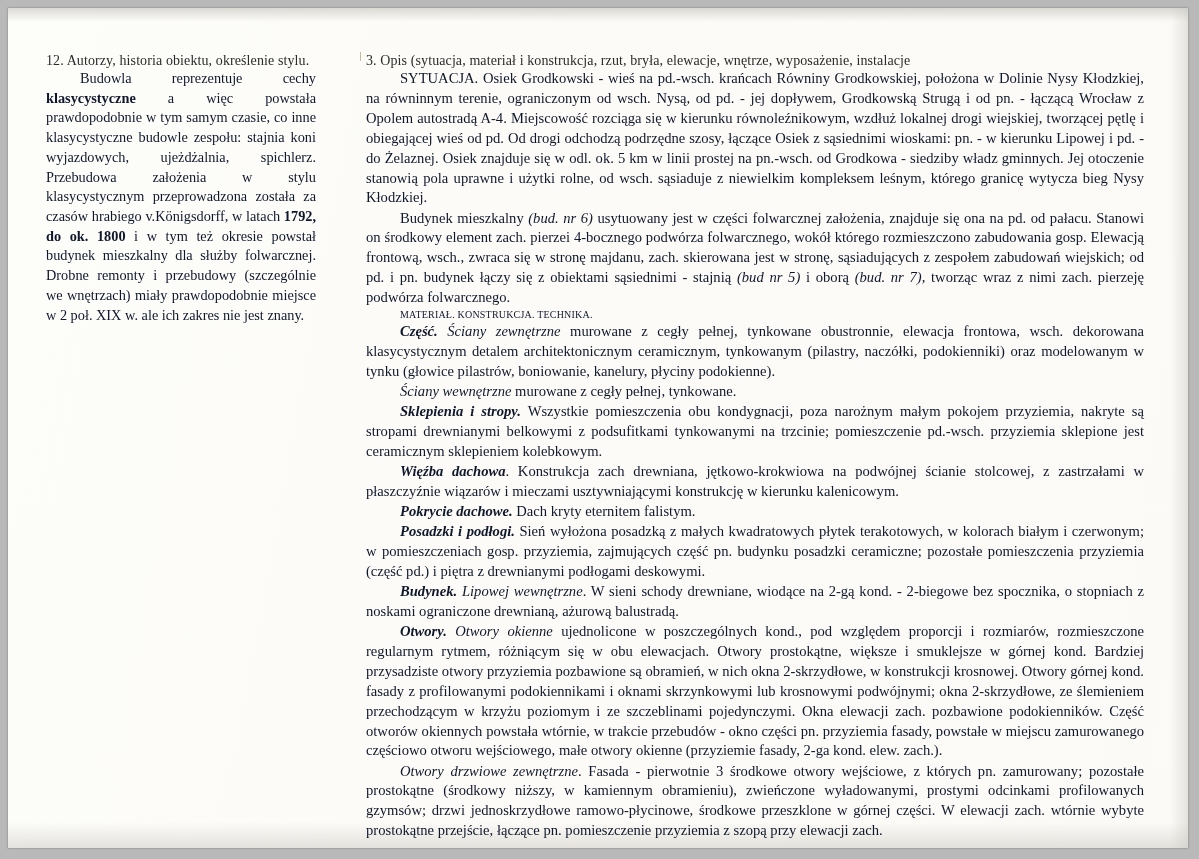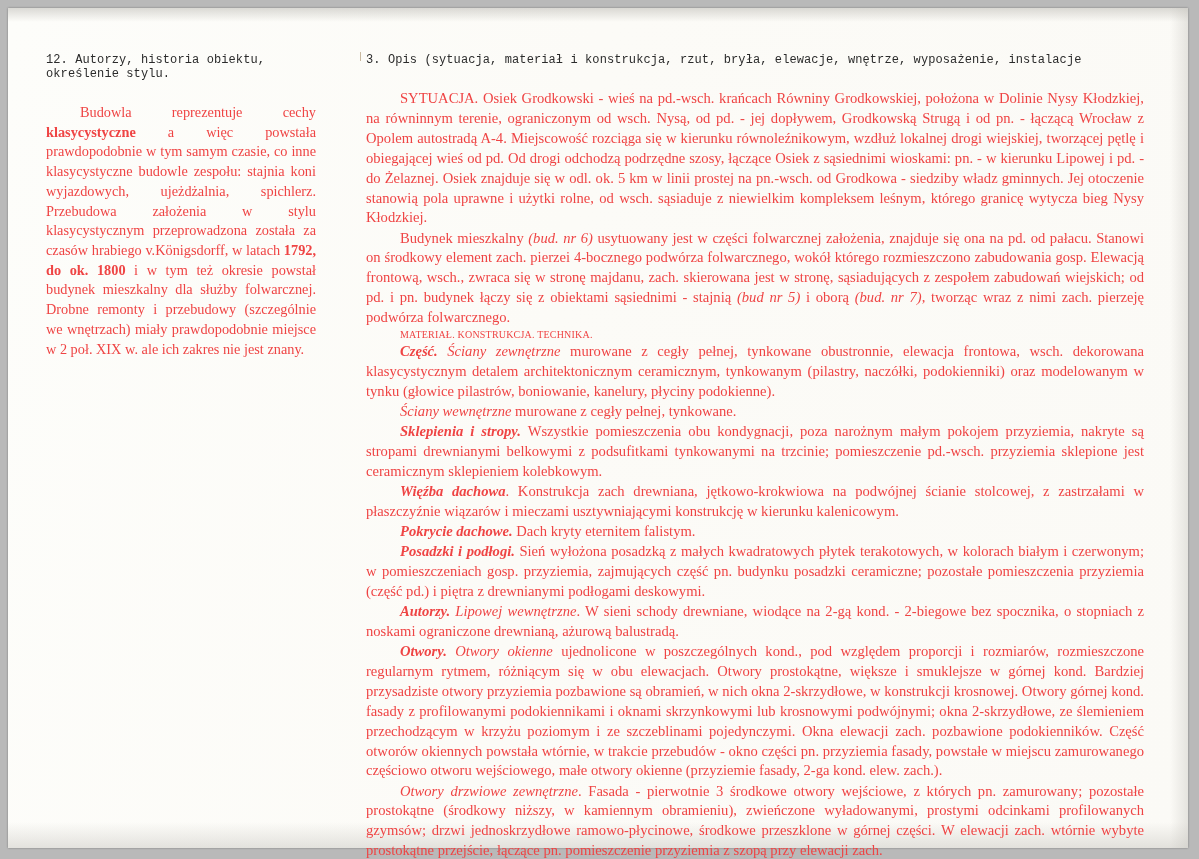--- a/index.html
+++ b/index.html
@@ -38,30 +38,29 @@
     width: 330px;
     padding: 45px 22px 0 38px;
     box-sizing: border-box;
   }
   .col-right {
     flex: 1;
     padding: 45px 44px 0 28px;
     box-sizing: border-box;
   }
   .col-header {
-    font-size: 12px;
+    font-size: 14px;
     color: #2b2b2b;
-    margin-bottom: 22px;
     letter-spacing: 0.1px;
-    font-family: Liberation Mono, monospace;
+    font-family: Liberation Serif, serif;
   }
   .body-text {
     font-size: 14.6px;
     line-height: 1.365;
-    color: #ef4444;
+    color: #0f172a;
     text-align: justify;
     text-justify: inter-word;
     hyphens: manual;
   }
   .col-left .body-text {
     font-size: 14.3px;
     line-height: 1.38;
   }
   p.para {
     margin: 0 0 0.2px 0;
@@ -127,20 +126,20 @@
       <div class="body-text" id="right-body">
           <p class="para"><span>SYTUACJA.</span><span> Osiek Grodkowski - wieś na pd.-wsch. krańcach Równiny Grodkowskiej, położona w Dolinie Nysy Kłodzkiej, na równinnym terenie, ograniczonym od wsch. Nysą, od pd. - jej dopływem, Grodkowską Strugą i od pn. - łączącą Wrocław z Opolem autostradą A-4. Miejscowość rozciąga się w kierunku równoleźnikowym, wzdłuż lokalnej drogi wiejskiej, tworzącej pętlę i obiegającej wieś od pd. Od drogi odchodzą podrzędne szosy, łączące Osiek z sąsiednimi wioskami: pn. - w kierunku  Lipowej i pd. - do Żelaznej. Osiek znajduje się w odl. ok. 5 km w linii prostej na pn.-wsch. od Grodkowa - siedziby władz gminnych. Jej otoczenie stanowią pola uprawne i użytki rolne, od wsch. sąsiaduje z niewielkim kompleksem leśnym, którego granicę wytycza bieg Nysy Kłodzkiej.</span></p>
           <p class="para"><span>Budynek mieszkalny </span><i>(bud. nr 6)</i><span> usytuowany jest w części folwarcznej założenia, znajduje się ona na pd. od pałacu. Stanowi on środkowy element zach. pierzei 4-bocznego podwórza folwarcznego, wokół którego rozmieszczono zabudowania gosp. Elewacją frontową, wsch., zwraca się w stronę majdanu, zach. skierowana jest w stronę, sąsiadujących z zespołem zabudowań wiejskich; od pd. i pn. budynek łączy się z obiektami sąsiednimi - stajnią </span><i>(bud nr 5)</i><span> i oborą </span><i>(bud. nr 7)</i><span>, tworząc wraz z nimi zach. pierzeję podwórza folwarcznego.</span></p>
           <p class="para section-title"><span>MATERIAŁ. KONSTRUKCJA. TECHNIKA.</span></p>
           <p class="para"><span class="bi">Część.</span><i>   Ściany zewnętrzne</i><span> murowane z cegły pełnej, tynkowane obustronnie, elewacja frontowa, wsch. dekorowana klasycystycznym detalem architektonicznym ceramicznym, tynkowanym (pilastry, naczółki, podokienniki) oraz modelowanym w tynku (głowice pilastrów, boniowanie, kanelury, płyciny podokienne).</span></p>
           <p class="para"><i>Ściany wewnętrzne</i><span> murowane z cegły pełnej, tynkowane.</span></p>
           <p class="para"><span class="bi">Sklepienia i stropy.</span><span> Wszystkie pomieszczenia obu kondygnacji, poza narożnym małym pokojem przyziemia, nakryte są stropami drewnianymi belkowymi z podsufitkami tynkowanymi na trzcinie; pomieszczenie pd.-wsch. przyziemia sklepione jest ceramicznym sklepieniem kolebkowym.</span></p>
           <p class="para"><span class="bi">Więźba dachowa</span><span>.    Konstrukcja zach drewniana, jętkowo-krokwiowa na podwójnej ścianie stolcowej, z zastrzałami w płaszczyźnie wiązarów i mieczami usztywniającymi konstrukcję w kierunku kalenicowym.</span></p>
           <p class="para"><span class="bi">Pokrycie dachowe.</span><span> Dach kryty eternitem falistym.</span></p>
           <p class="para"><span class="bi">Posadzki i podłogi.</span><span> Sień wyłożona posadzką z małych kwadratowych płytek terakotowych, w kolorach białym i czerwonym; w pomieszczeniach gosp. przyziemia, zajmujących część pn. budynku posadzki ceramiczne; pozostałe pomieszczenia przyziemia (część pd.) i piętra z drewnianymi podłogami deskowymi.</span></p>
-          <p class="para"><span class="bi">Autorzy.</span><i>  Lipowej wewnętrzne</i><span>.  W sieni schody drewniane, wiodące na 2-gą kond. - 2-biegowe bez spocznika, o stopniach z noskami ograniczone drewnianą, ażurową balustradą.</span></p>
+          <p class="para"><span class="bi">Budynek.</span><i>  Lipowej wewnętrzne</i><span>.  W sieni schody drewniane, wiodące na 2-gą kond. - 2-biegowe bez spocznika, o stopniach z noskami ograniczone drewnianą, ażurową balustradą.</span></p>
           <p class="para"><span class="bi">Otwory.</span><i>   Otwory okienne</i><span>  ujednolicone w poszczególnych kond., pod względem proporcji i rozmiarów, rozmieszczone regularnym rytmem, różniącym się w obu elewacjach. Otwory prostokątne, większe i smuklejsze w górnej kond. Bardziej przysadziste otwory przyziemia pozbawione są obramień, w nich okna 2-skrzydłowe, w konstrukcji krosnowej. Otwory górnej kond. fasady z profilowanymi podokiennikami i oknami skrzynkowymi lub krosnowymi podwójnymi; okna 2-skrzydłowe, ze ślemieniem przechodzącym w krzyżu poziomym i ze szczeblinami pojedynczymi. Okna elewacji zach. pozbawione podokienników. Część otworów okiennych powstała wtórnie, w trakcie przebudów - okno części pn. przyziemia fasady, powstałe w miejscu zamurowanego częściowo otworu wejściowego, małe otwory okienne (przyziemie fasady, 2-ga kond. elew. zach.).</span></p>
           <p class="para"><i>Otwory drzwiowe zewnętrzne</i><span>. Fasada - pierwotnie 3 środkowe otwory wejściowe, z których pn. zamurowany; pozostałe prostokątne (środkowy niższy, w kamiennym obramieniu), zwieńczone wyładowanymi, prostymi odcinkami profilowanych gzymsów; drzwi jednoskrzydłowe ramowo-płycinowe, środkowe przeszklone w górnej części. W elewacji zach. wtórnie wybyte prostokątne przejście, łączące pn. pomieszczenie przyziemia z szopą przy elewacji zach.</span></p>
         </div>
     </div>
 
   </div>
 </div>
 
 </body></html>

